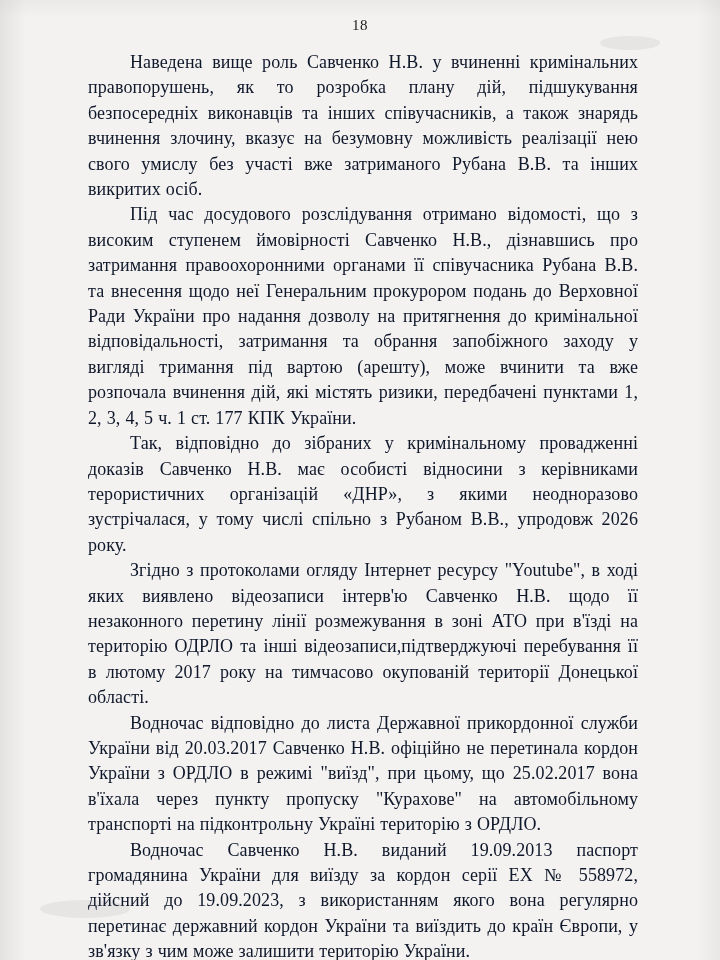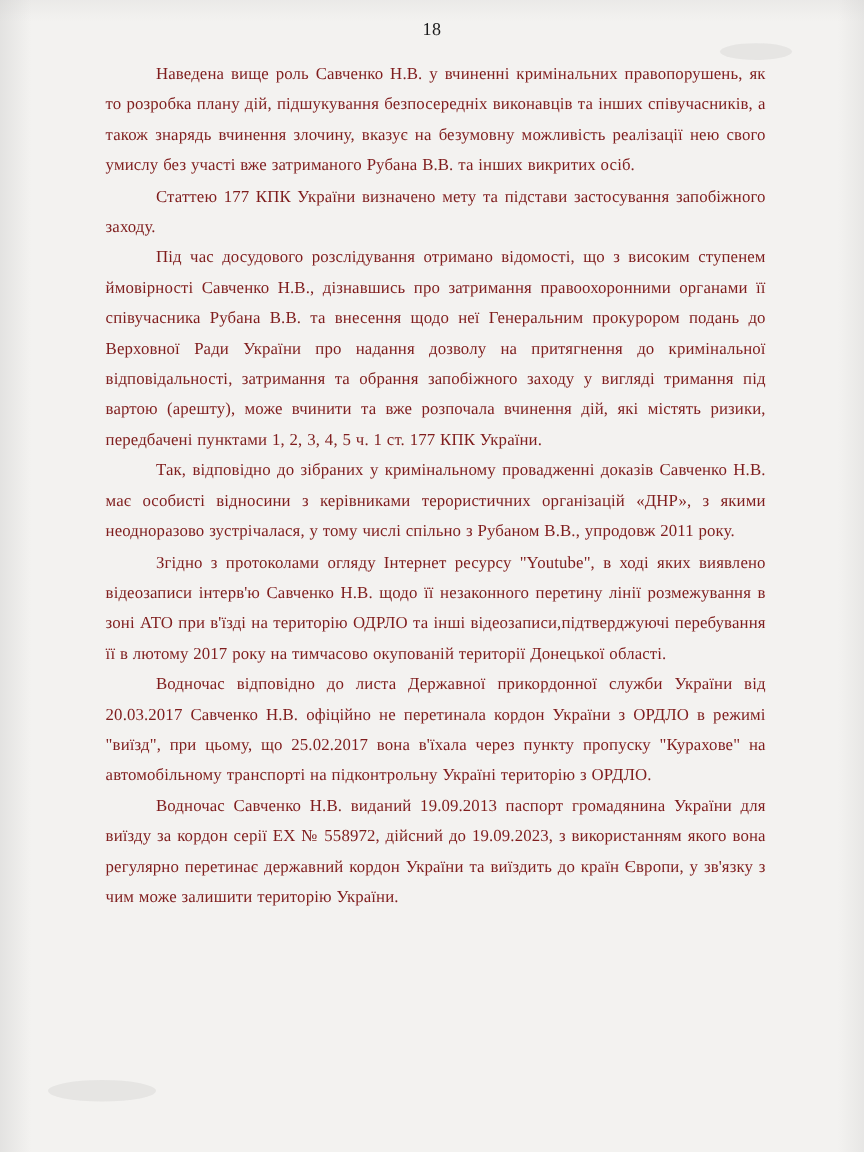--- a/index.html
+++ b/index.html
@@ -43,46 +43,45 @@
   }
   .body-text {
     position: relative;
     padding: 0 56px 0 62px;
   }
   p.para {
     margin: 0 0 0 0;
     text-align: justify;
     text-align-last: left;
     text-indent: 42px;
-    font-size: 14px;
+    font-size: 18px;
     line-height: 25.4px;
-    color: #7f1d1d;
+    color: #0f172a;
     letter-spacing: 0.1px;
     word-spacing: 0.4px;
   }
   
   .smudge {
     position: absolute;
     background: rgba(120,120,120,0.10);
     border-radius: 50%;
     pointer-events: none;
   }
 </style>
 </head>
 <body>
 
 <div class="page">
 
   <div class="page-number">18</div>
 
   <div class="body-text">
     <p class="para">Наведена вище роль Савченко Н.В. у вчиненні кримінальних правопорушень, як то розробка плану дій, підшукування безпосередніх виконавців та інших співучасників, а також знарядь вчинення злочину, вказує на безумовну можливість реалізації нею свого умислу без участі вже затриманого Рубана В.В. та інших викритих осіб.</p>
-    <p class="para">Статтею 177 КПК України визначено мету та підстави застосування запобіжного заходу.</p>
     <p class="para">Під час досудового розслідування отримано відомості, що з високим ступенем ймовірності Савченко Н.В., дізнавшись про затримання правоохоронними органами її співучасника Рубана В.В. та внесення щодо неї Генеральним прокурором подань до Верховної Ради України про надання дозволу на притягнення до кримінальної відповідальності, затримання та обрання запобіжного заходу у вигляді тримання під вартою (арешту), може вчинити та вже розпочала вчинення дій, які містять ризики, передбачені пунктами 1, 2, 3, 4, 5 ч. 1 ст. 177 КПК України.</p>
-    <p class="para">Так, відповідно до зібраних у кримінальному провадженні доказів Савченко Н.В. має особисті відносини з керівниками терористичних організацій «ДНР», з якими неодноразово зустрічалася, у тому числі спільно з Рубаном В.В., упродовж 2011 року.</p>
+    <p class="para">Так, відповідно до зібраних у кримінальному провадженні доказів Савченко Н.В. має особисті відносини з керівниками терористичних організацій «ДНР», з якими неодноразово зустрічалася, у тому числі спільно з Рубаном В.В., упродовж 2026 року.</p>
     <p class="para">Згідно з протоколами огляду Інтернет ресурсу "Youtube", в ході яких виявлено відеозаписи інтерв'ю Савченко Н.В. щодо її незаконного перетину лінії розмежування в зоні АТО при в'їзді на територію ОДРЛО та інші відеозаписи,підтверджуючі перебування її в лютому 2017 року на тимчасово окупованій території Донецької області.</p>
     <p class="para">Водночас відповідно до листа Державної прикордонної служби України від 20.03.2017 Савченко Н.В. офіційно не перетинала кордон України з ОРДЛО в режимі "виїзд", при цьому, що 25.02.2017 вона в'їхала через пункту пропуску "Курахове" на автомобільному транспорті на підконтрольну Україні територію з ОРДЛО.</p>
     <p class="para">Водночас Савченко Н.В. виданий 19.09.2013 паспорт громадянина України для виїзду за кордон серії ЕХ № 558972, дійсний до 19.09.2023, з використанням якого вона регулярно перетинає державний кордон України та виїздить до країн Європи, у зв'язку з чим може залишити територію України.</p>
 
   </div>
 
   <div class="smudge" style="left:600px; top:36px; width:60px; height:14px;"></div>
   <div class="smudge" style="left:40px; top:900px; width:90px; height:18px;"></div>
 </div>
 

